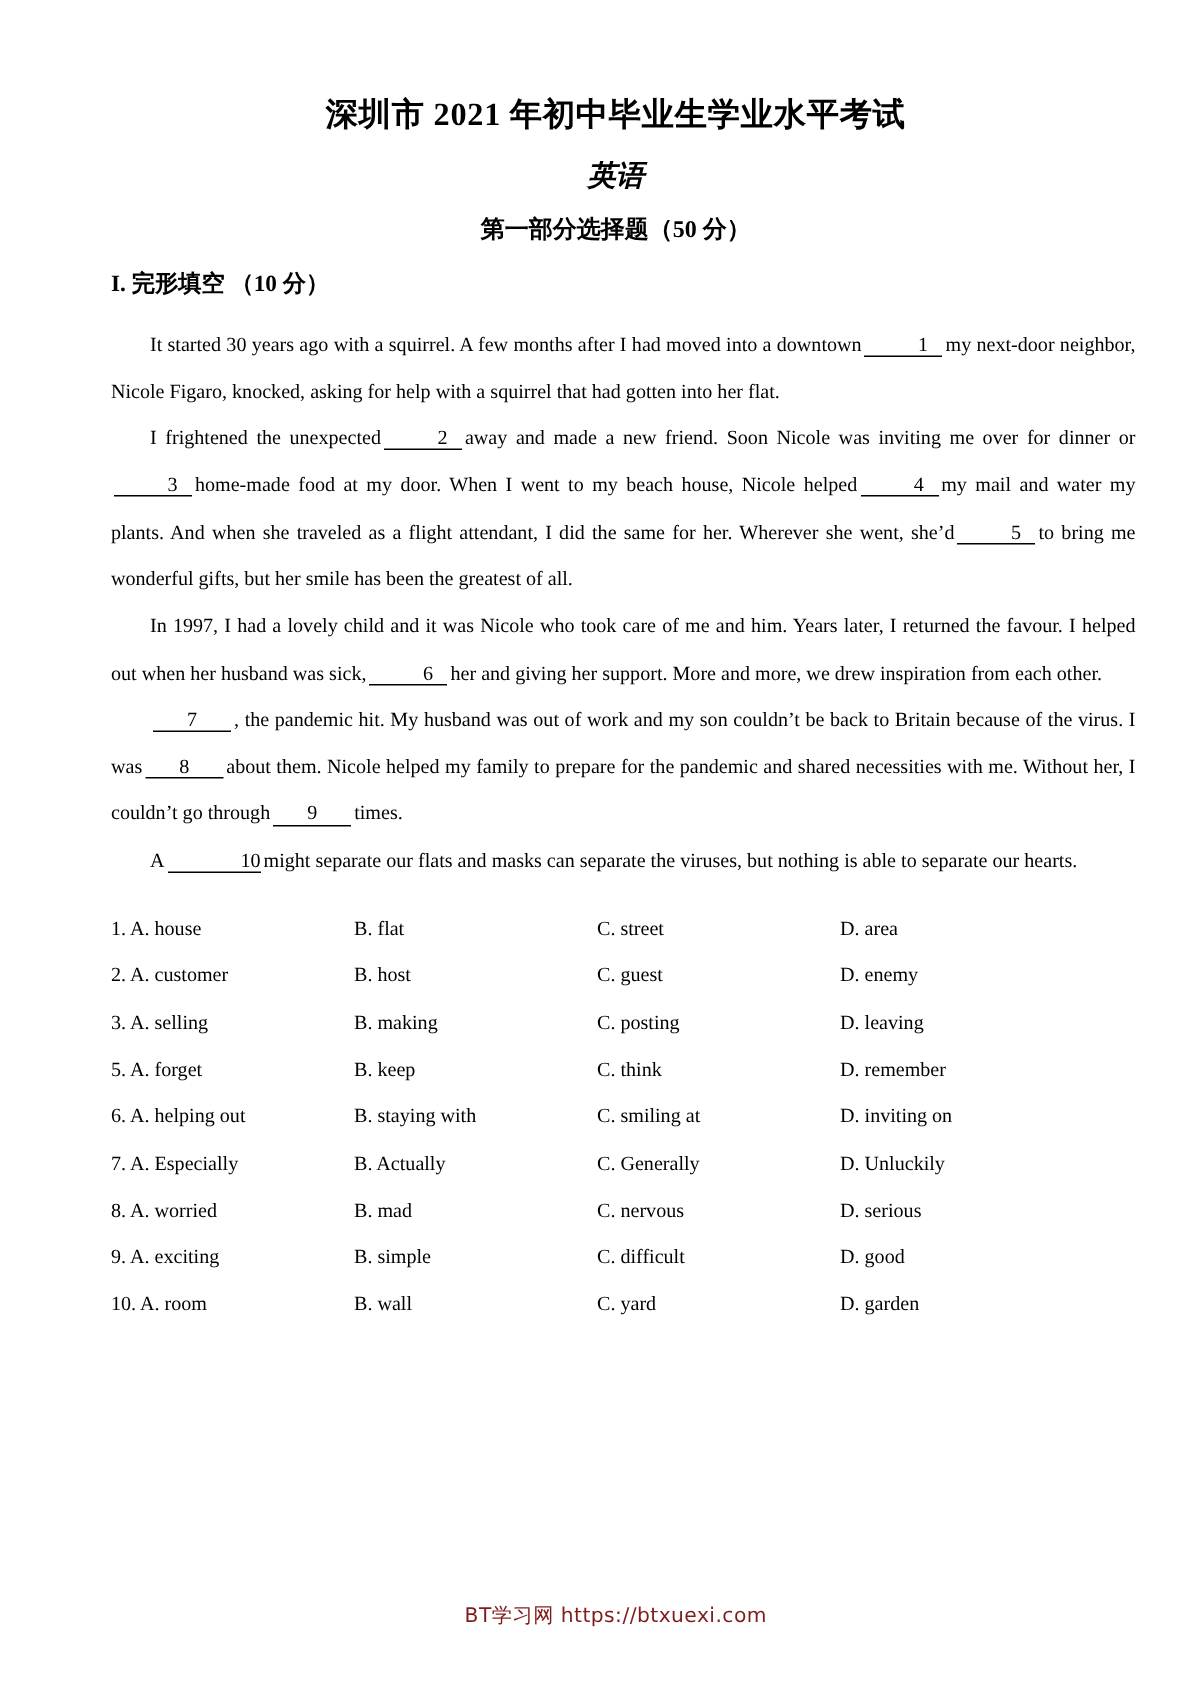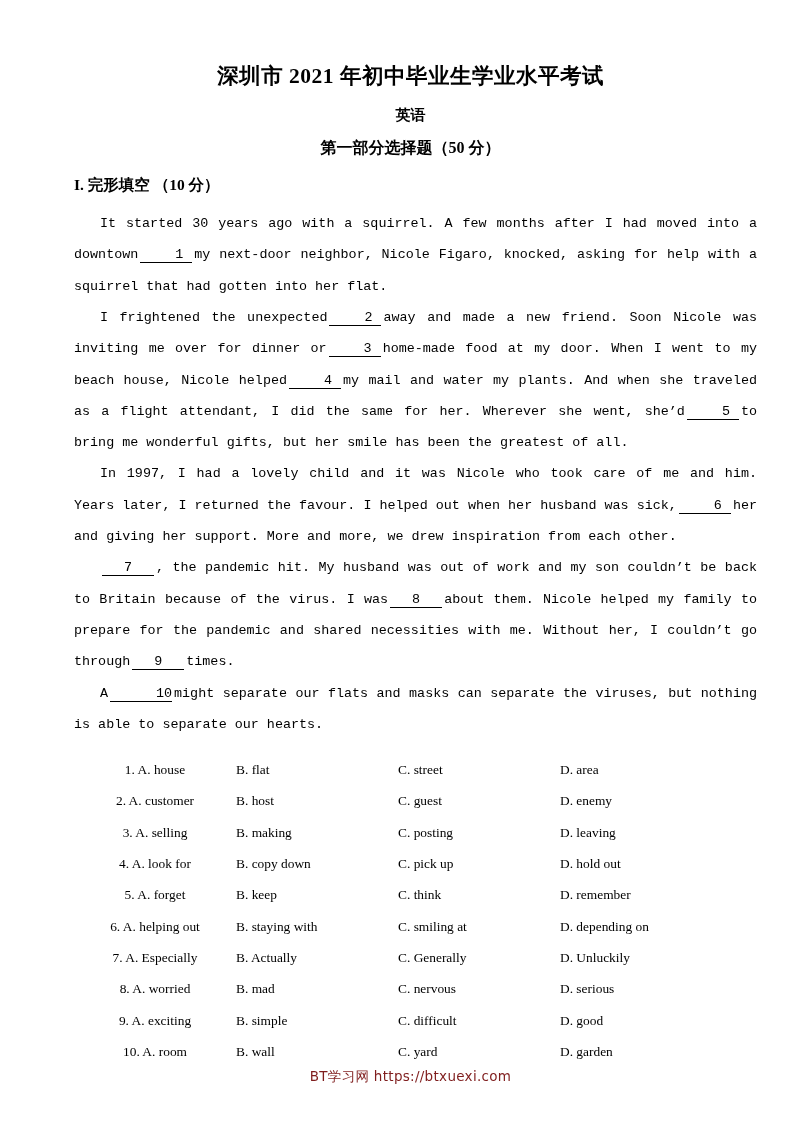--- a/index.html
+++ b/index.html
@@ -30,25 +30,26 @@
     text-align: center;
     font-size: 21.5px;
     font-weight: bold;
     letter-spacing: 0.5px;
     margin: 0;
     padding-top: 62px;
     line-height: 1.35;
   }
   .title-sub {
     text-align: center;
-    font-size: 15px;
+    font-size: 19px;
     font-weight: bold;
     margin: 0;
     padding-top: 14px;
     line-height: 1.35;
+    font-style: italic;
   }
   .title-part {
     text-align: center;
     font-size: 16px;
     font-weight: bold;
     margin: 0;
     padding-top: 12px;
     line-height: 1.35;
   }
 
@@ -70,21 +71,20 @@
     padding-right: 2px;
     line-height: 1.95;
     text-align: justify;
   }
 
   
   .passage {
     padding-top: 12px;
     padding-left: 12px;
     padding-right: 2px;
-    font-family: Liberation Mono, monospace;
   }
   .passage p {
     margin: 0;
     font-size: 13.4px;
     line-height: 31.3px;
     text-align: justify;
     text-indent: 26px;
   }
   .passage p.noindent {
     text-indent: 0;
@@ -110,21 +110,21 @@
   }
   .opt-row {
     display: flex;
     font-size: 13.4px;
     line-height: 31.3px;
     height: 31.3px;
   }
   .opt-row .col {
     flex: 0 0 162px;
   }
-  .opt-row .col.c1 { flex: 0 0 162px; text-align: center; }
+  .opt-row .col.c1 { flex: 0 0 162px; }
 
   
   .footer {
     position: absolute;
     left: 0;
     right: 0;
     top: 1068px;
     text-align: center;
     font-family: "DejaVu Sans", "Liberation Sans", sans-serif;
     font-size: 13.5px;
@@ -174,39 +174,33 @@
       <div class="col">D. enemy</div>
     </div>
 
     <div class="opt-row">
       <div class="col c1"><span>3.</span> <span>A. selling</span></div>
       <div class="col">B. making</div>
       <div class="col">C. posting</div>
       <div class="col">D. leaving</div>
     </div>
 
-    <div class="opt-row">
-      <div class="col c1"><span>4.</span> <span>A. look for</span></div>
-      <div class="col">B. copy down</div>
-      <div class="col">C. pick up</div>
-      <div class="col">D. hold out</div>
-    </div>
 
     <div class="opt-row">
       <div class="col c1"><span>5.</span> <span>A. forget</span></div>
       <div class="col">B. keep</div>
       <div class="col">C. think</div>
       <div class="col">D. remember</div>
     </div>
 
     <div class="opt-row">
       <div class="col c1"><span>6.</span> <span>A. helping out</span></div>
       <div class="col">B. staying with</div>
       <div class="col">C. smiling at</div>
-      <div class="col">D. depending on</div>
+      <div class="col">D. inviting on</div>
     </div>
 
     <div class="opt-row">
       <div class="col c1"><span>7.</span> <span>A. Especially</span></div>
       <div class="col">B. Actually</div>
       <div class="col">C. Generally</div>
       <div class="col">D. Unluckily</div>
     </div>
 
     <div class="opt-row">

